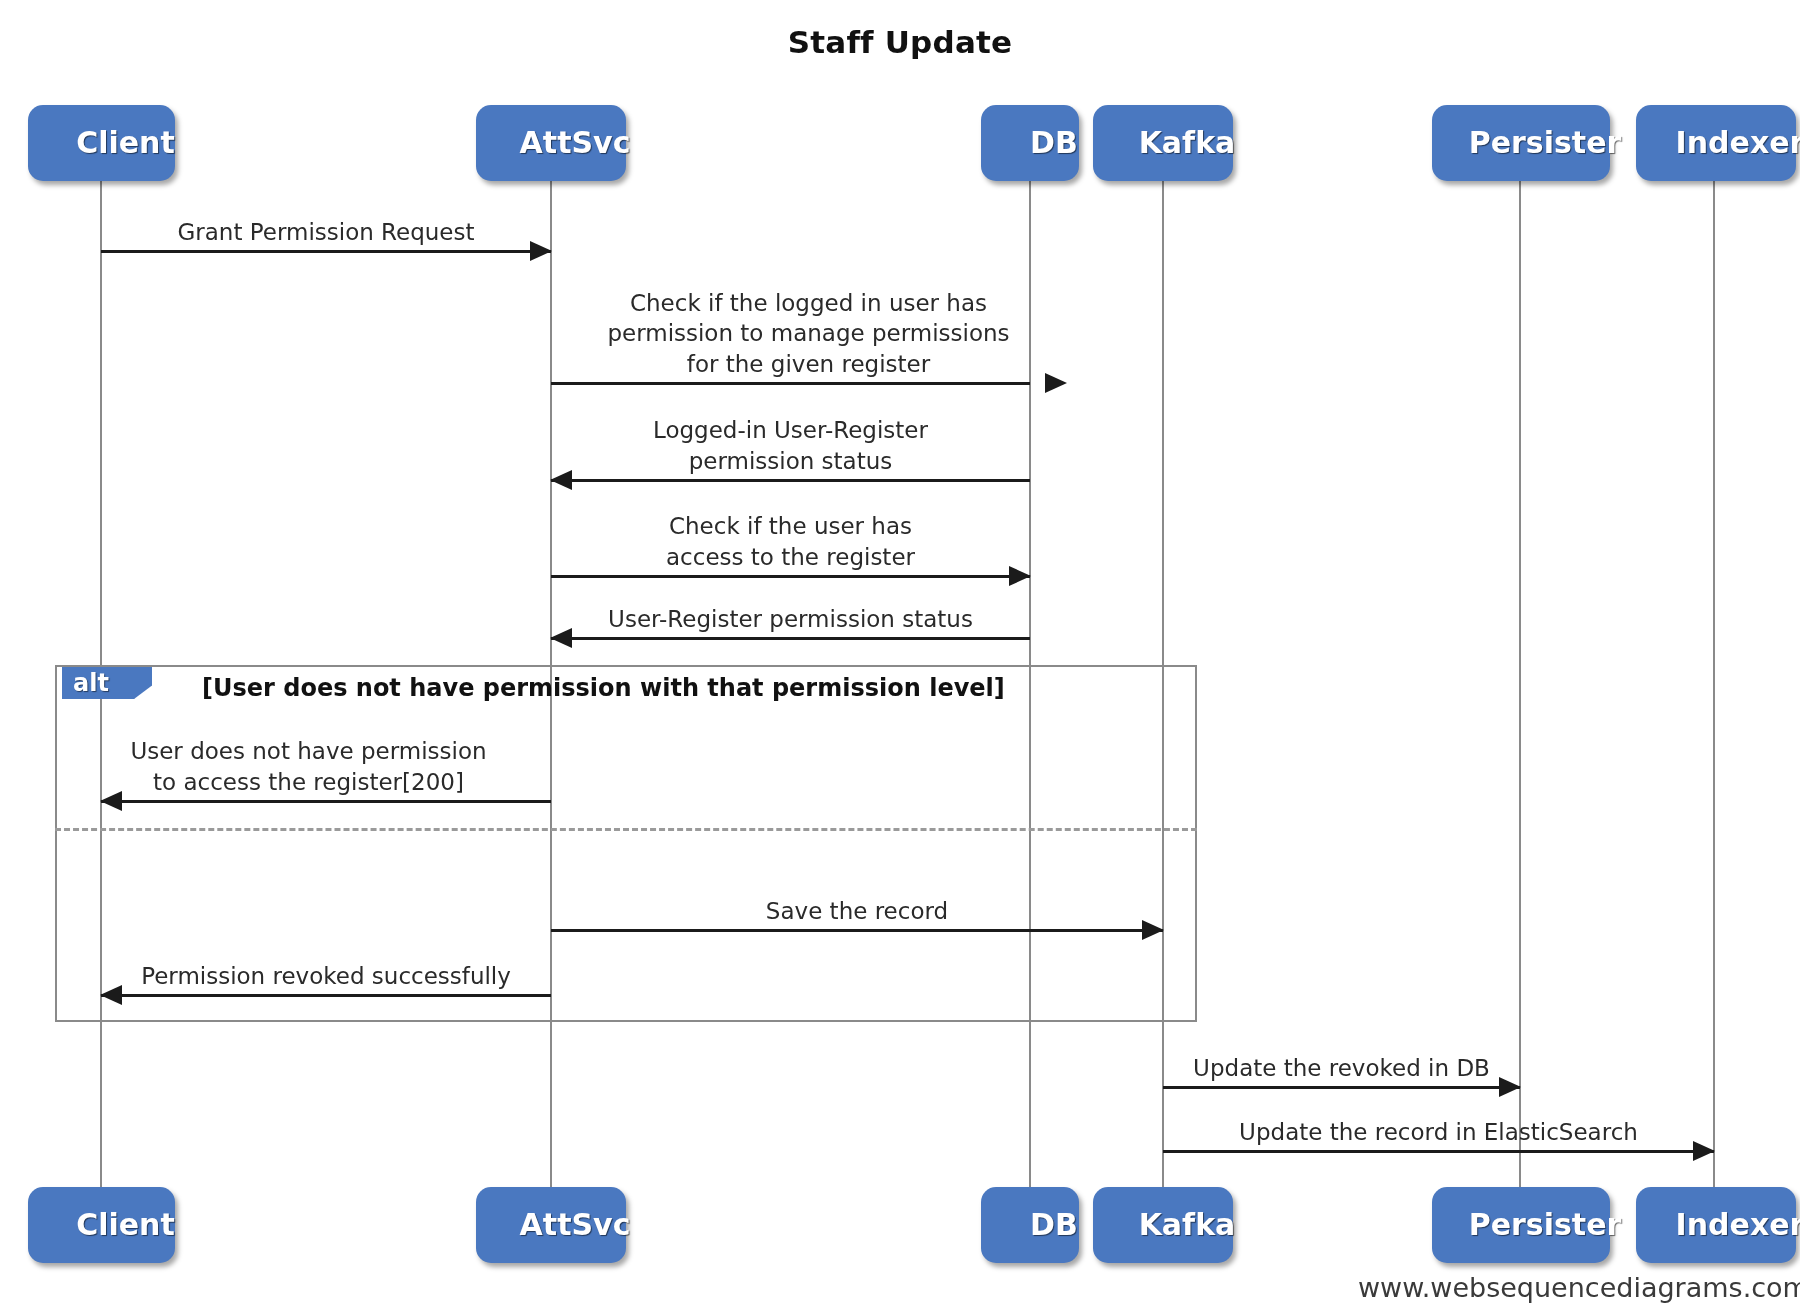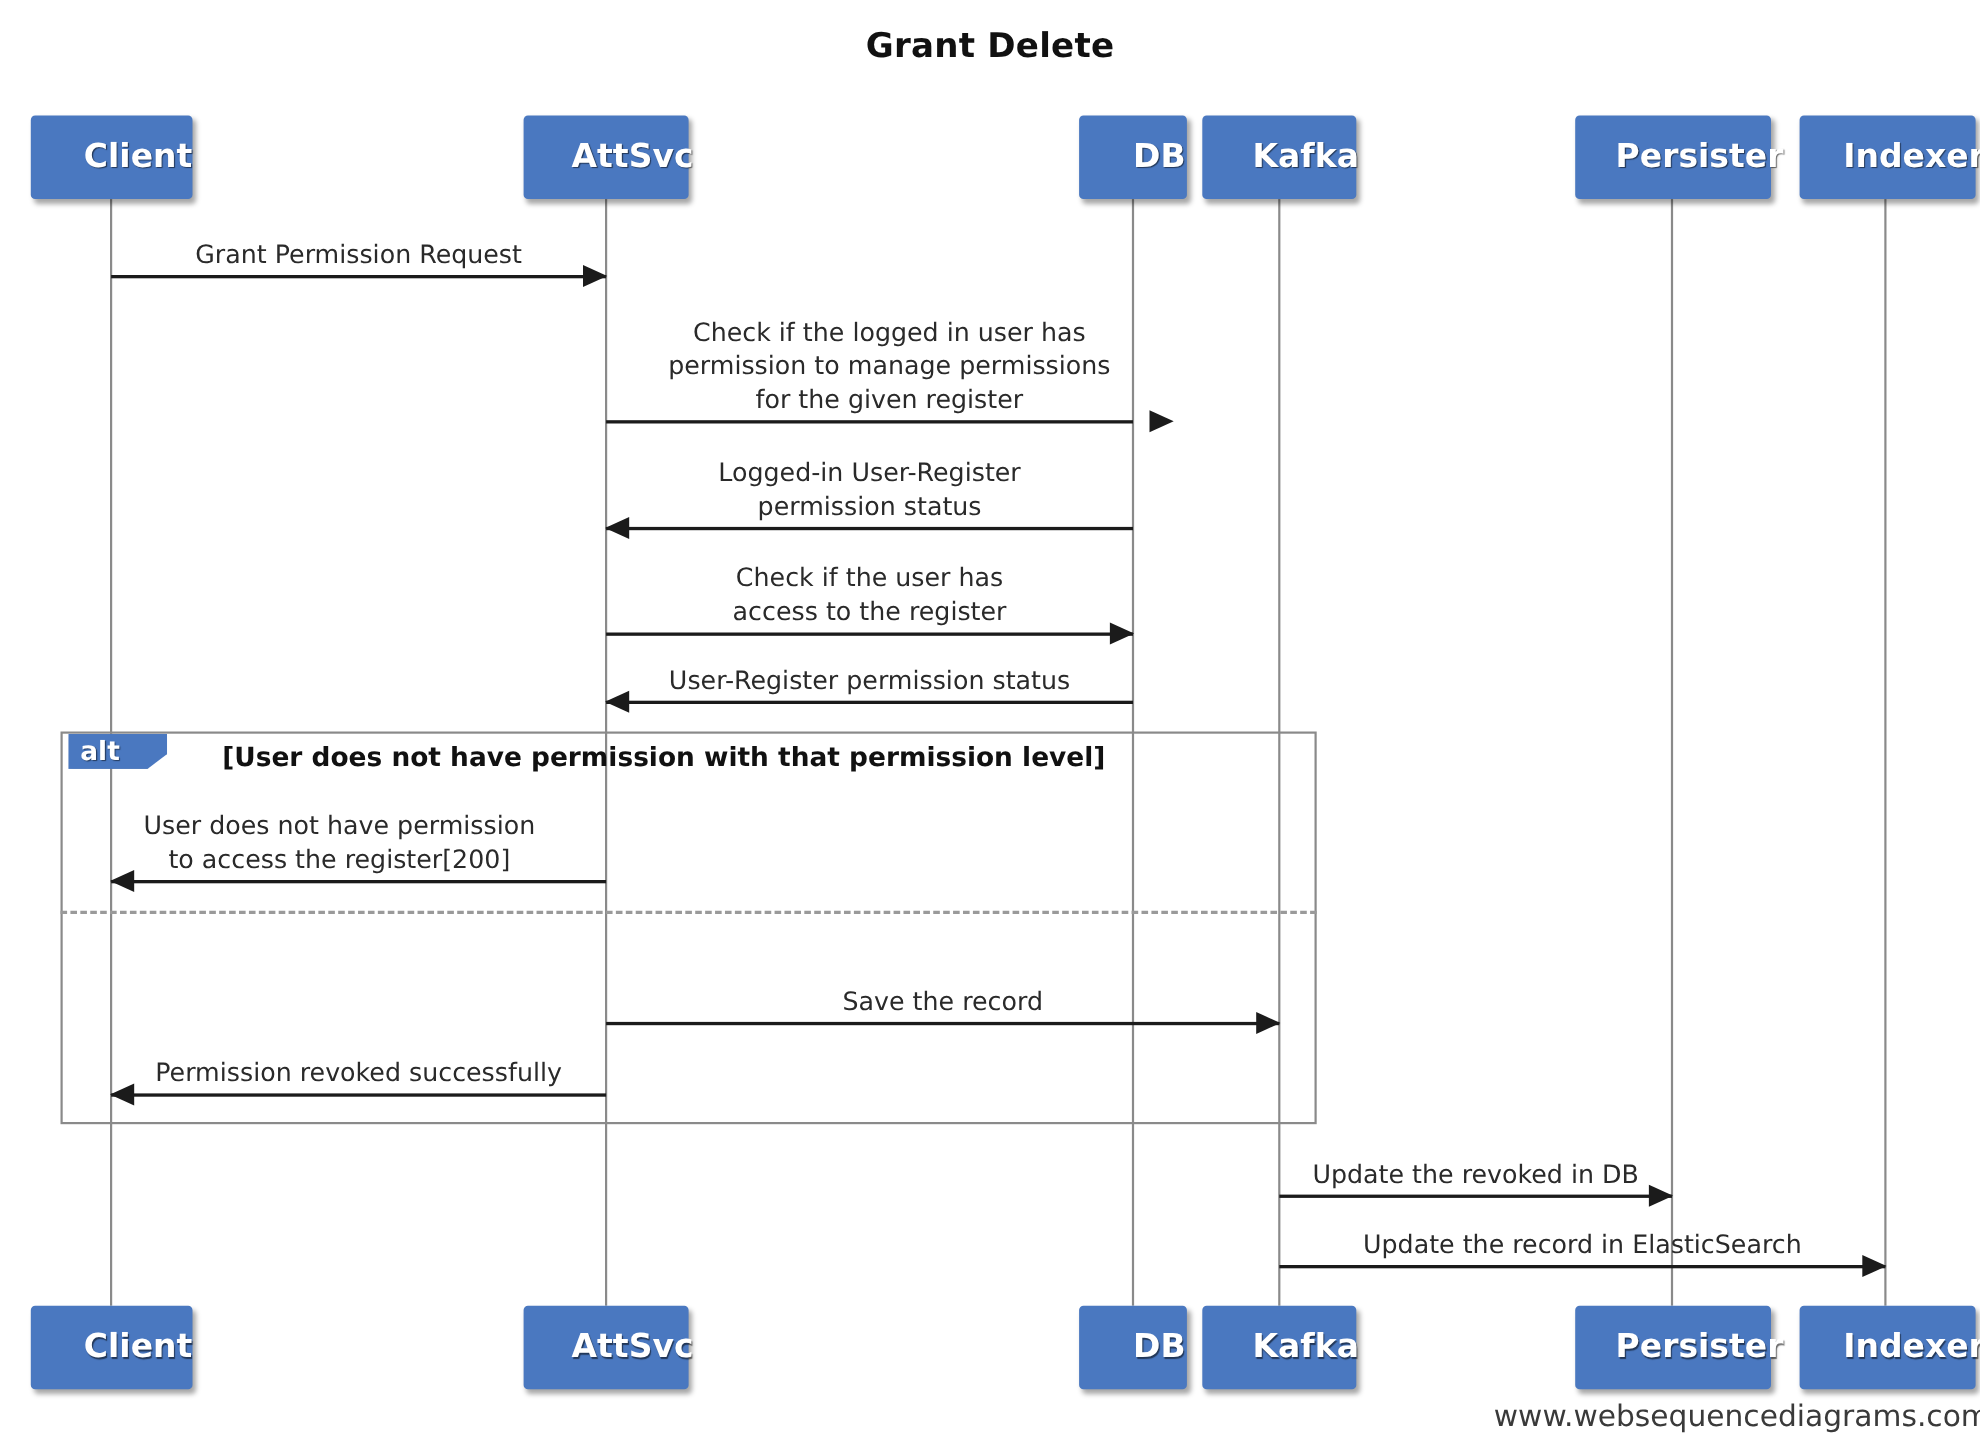--- a/index.html
+++ b/index.html
@@ -20,21 +20,21 @@
     font-size:31px;
     font-weight:bold;
     color:#111;
     letter-spacing:.2px;
   }
 
   
   .pbox{
     position:absolute;
     background:#4a78c0;
-    border-radius:4px;
+    border-radius:15px;
     box-shadow:3px 4px 5px rgba(0,0,0,.35);
     color:#ffffff;
     font-size:30px;
     font-weight:bold;
     display:flex;
     align-items:center;
     justify-content:center;
     text-shadow:1px 1px 1px rgba(0,0,0,.55);
     box-sizing:border-box;
     line-height:1;
@@ -124,21 +124,21 @@
     font-size:27px;
     color:#3a3a3a;
     white-space:nowrap;
   }
 </style>
 </head>
 <body>
 
 <div id="stage">
 
-  <div class="title">Grant Delete</div>
+  <div class="title">Staff Update</div>
 
   <div id="layer-lifelines">
       <div class="lifeline" style="left: 100px; top: 181px; height: 1006px;"></div>
       <div class="lifeline" style="left: 550px; top: 181px; height: 1006px;"></div>
       <div class="lifeline" style="left: 1029px; top: 181px; height: 1006px;"></div>
       <div class="lifeline" style="left: 1162px; top: 181px; height: 1006px;"></div>
       <div class="lifeline" style="left: 1519px; top: 181px; height: 1006px;"></div>
       <div class="lifeline" style="left: 1713px; top: 181px; height: 1006px;"></div>
     </div>
   <div id="layer-fragments">

